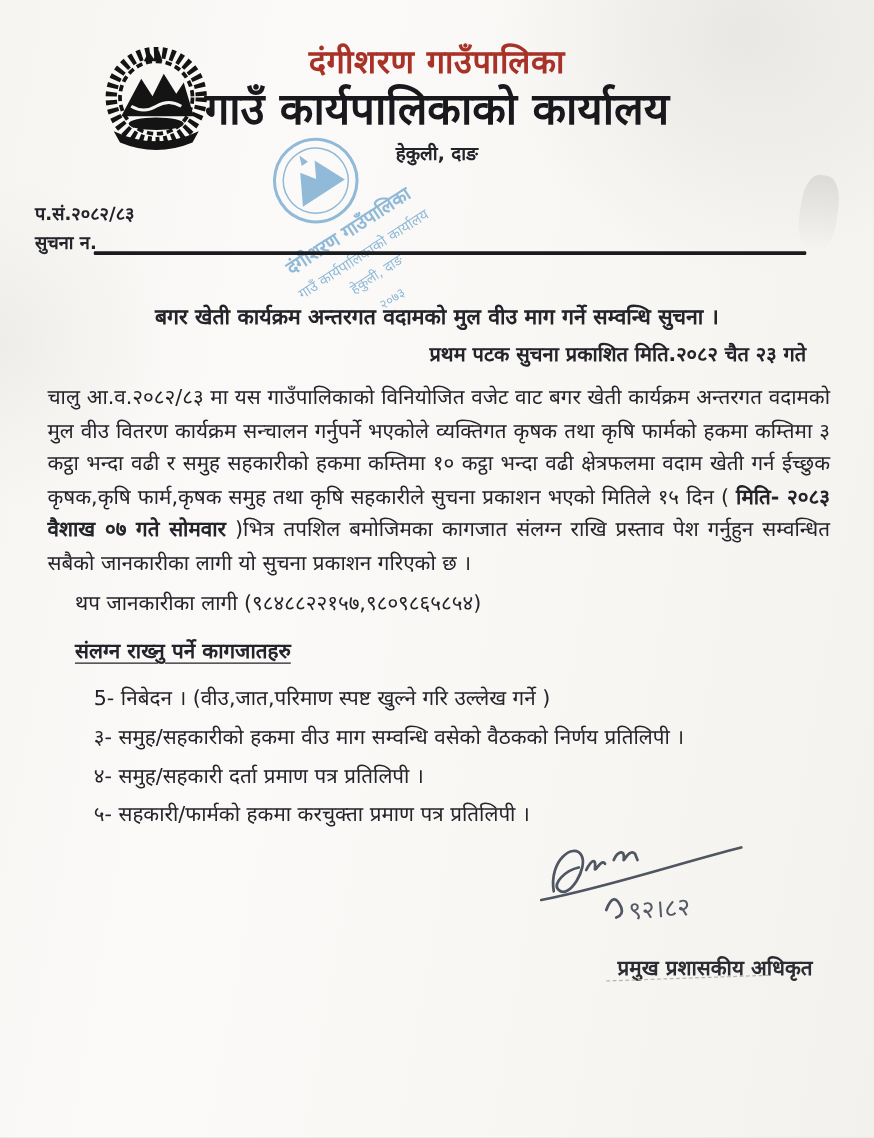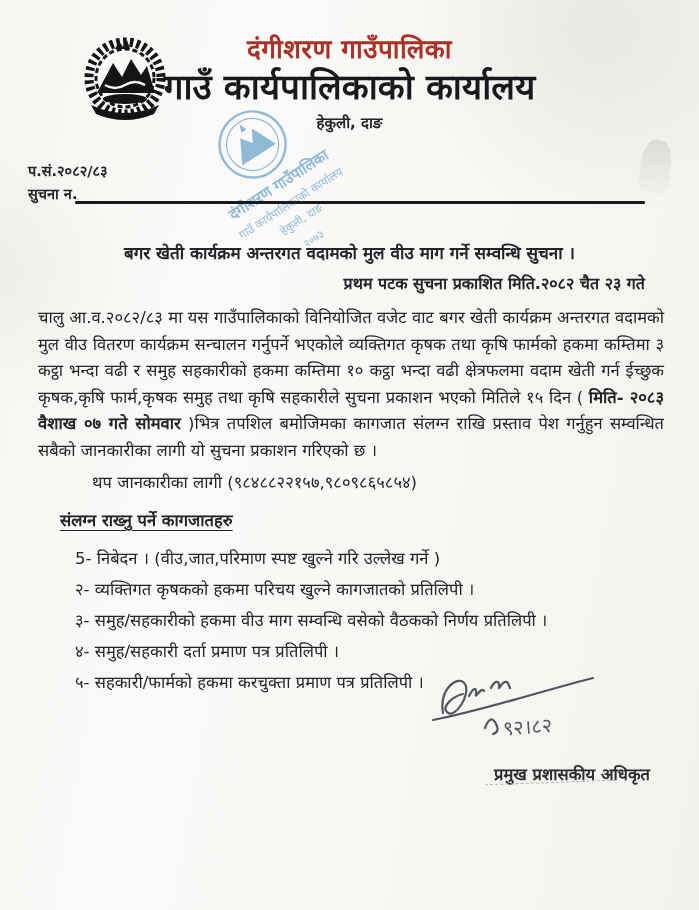--- a/index.html
+++ b/index.html
@@ -22,21 +22,21 @@
   .addr1{left:0;right:0;top:112px;text-align:center;font-size:15px;font-weight:700;}
   .addr2{left:0;right:0;top:134px;text-align:center;font-size:15px;font-weight:700;}
   .meta-ref{left:28px;top:160px;font-size:14.5px;font-weight:700;}
   .meta-notice{left:28px;top:183px;font-size:14.5px;font-weight:700;}
   .rule{left:75px;top:201px;width:570px;height:3px;background:#1b1b1f;border-radius:1px;}
   
   .notice-title{left:0;right:0;top:241px;text-align:center;font-size:17px;font-weight:700;}
   .published{right:54px;top:272px;font-size:16px;font-weight:700;text-align:right;}
   .body-par{left:38px;top:305px;width:626px;font-size:16.5px;line-height:26.5px;text-align:justify;}
   .body-par b{font-weight:700;}
-  .contact{left:60px;top:470px;font-size:16.5px;margin-left:32px;}
+  .contact{left:60px;top:470px;font-size:16.5px;}
   .attach-head{left:60px;top:508px;font-size:16.5px;font-weight:700;text-decoration:underline;text-underline-offset:4px;}
   .attach-list{left:75px;top:548px;width:560px;font-size:16.5px;}
   .attach-list div{margin-bottom:10px;line-height:21px;}
   
   .sig-svg{left:425px;top:668px;}
   .sig-name{left:380px;top:740px;width:280px;text-align:center;font-size:17px;font-weight:700;color:#2c2c33;}
   .sig-desig{left:370px;top:762px;width:280px;text-align:right;font-size:16.5px;font-weight:700;color:#2c2c33;}
   .sig-dotline{left:485px;top:782px;width:130px;border-bottom:1.5px dashed #b9b5ae;transform:rotate(-2deg);}
   
   .emblem{left:75px;top:33px;}
@@ -91,21 +91,20 @@
   <div class="abs published">प्रथम पटक सुचना प्रकाशित मिति.२०८२ चैत २३ गते</div>
 
   <div class="abs body-par"><span>चालु आ.व.२०८२/८३ मा यस गाउँपालिकाको विनियोजित वजेट वाट बगर खेती कार्यक्रम अन्तरगत वदामको मुल वीउ वितरण कार्यक्रम सन्चालन गर्नुपर्ने भएकोले व्यक्तिगत कृषक तथा कृषि फार्मको हकमा कम्तिमा ३ कट्ठा भन्दा वढी र समुह सहकारीको हकमा कम्तिमा १० कट्ठा भन्दा वढी क्षेत्रफलमा वदाम खेती गर्न ईच्छुक कृषक,कृषि फार्म,कृषक समुह तथा कृषि सहकारीले सुचना प्रकाशन भएको मितिले १५ दिन ( </span><b>मिति- २०८३ वैशाख ०७ गते सोमवार</b><span> )भित्र तपशिल बमोजिमका कागजात संलग्न राखि प्रस्ताव पेश गर्नुहुन सम्वन्धित सबैको जानकारीका लागी यो सुचना प्रकाशन गरिएको छ ।</span></div>
 
   <div class="abs contact">थप जानकारीका लागी (९८४८८२२१५७,९८०९८६५८५४)</div>
 
   <div class="abs attach-head">संलग्न राख्नु पर्ने कागजातहरु</div>
 
   <div class="abs attach-list">
     <div>5- निबेदन । (वीउ,जात,परिमाण स्पष्ट खुल्ने गरि उल्लेख गर्ने )</div>
-    <div>२- व्यक्तिगत कृषकको हकमा परिचय खुल्ने कागजातको प्रतिलिपी ।</div>
     <div>३- समुह/सहकारीको हकमा वीउ माग सम्वन्धि वसेको वैठकको निर्णय प्रतिलिपी ।</div>
     <div>४- समुह/सहकारी दर्ता प्रमाण पत्र प्रतिलिपी ।</div>
     <div>५- सहकारी/फार्मको हकमा करचुक्ता प्रमाण पत्र प्रतिलिपी ।</div>
   </div>
 
   <svg class="abs sig-svg" width="200" height="80" viewBox="0 0 200 80" aria-hidden="true">
     <g fill="none" stroke="#39404e" stroke-width="2.2" stroke-linecap="round" opacity="0.88">
       <path d="M18,45 C14,20 34,6 40,16 C46,26 30,52 22,44 C16,39 28,28 38,26"></path>
       <path d="M44,28 c4,-8 8,-10 7,-2 c-1,6 5,-8 8,-3"></path>
       <path d="M66,20 c3,-7 9,-9 8,-1 c-1,5 4,-9 9,-4 l2,5"></path>

